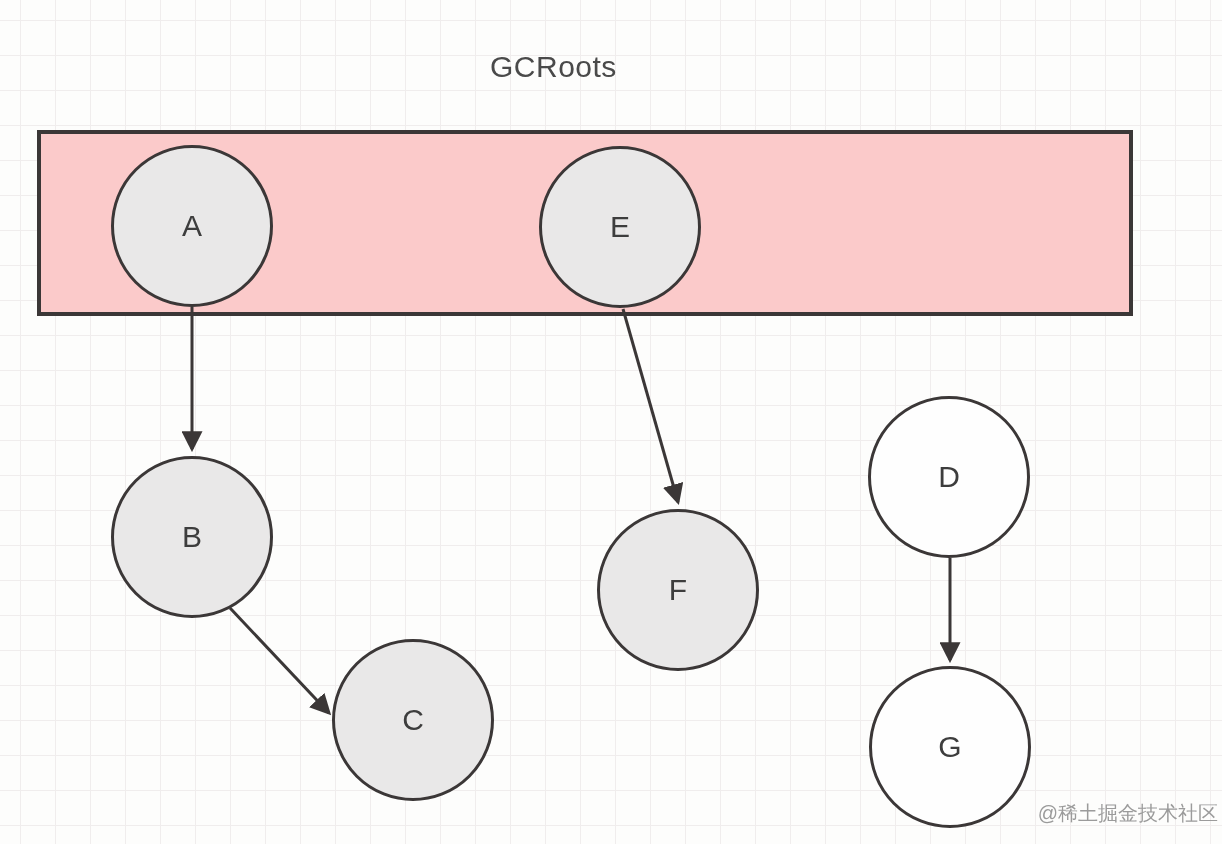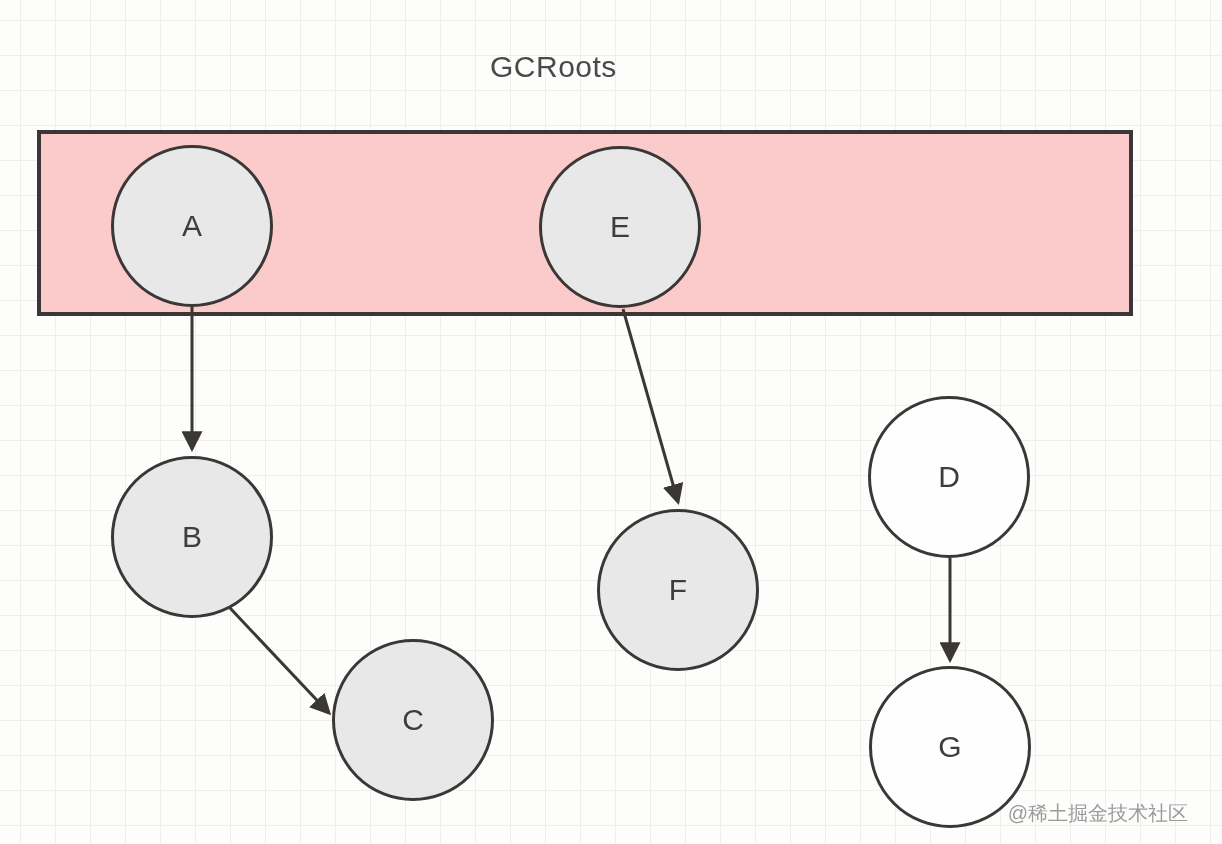--- a/index.html
+++ b/index.html
@@ -63,21 +63,21 @@
   .node.white { background: #fefefe; }
   .node-a { left: 111px; top: 145px; }
   .node-e { left: 539px; top: 146px; }
   .node-b { left: 111px; top: 456px; }
   .node-c { left: 332px; top: 639px; }
   .node-f { left: 597px; top: 509px; }
   .node-d { left: 868px; top: 396px; }
   .node-g { left: 869px; top: 666px; }
   .watermark {
     position: absolute;
-    right: 34px;
+    right: 4px;
     bottom: 17px;
     font-size: 20px;
     color: #9b9b9b;
     white-space: nowrap;
   }
 </style>
 </head>
 <body>
 
 <div class="canvas">

